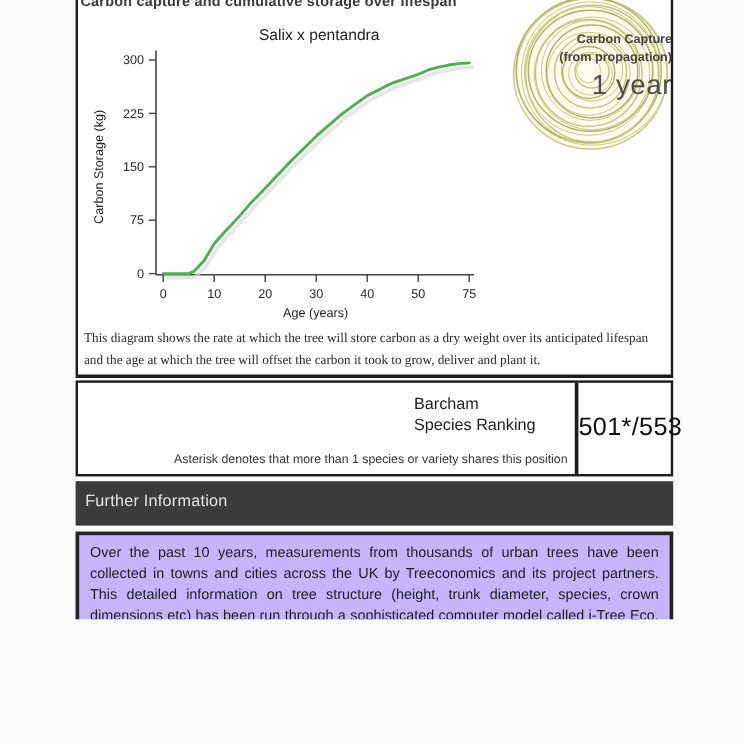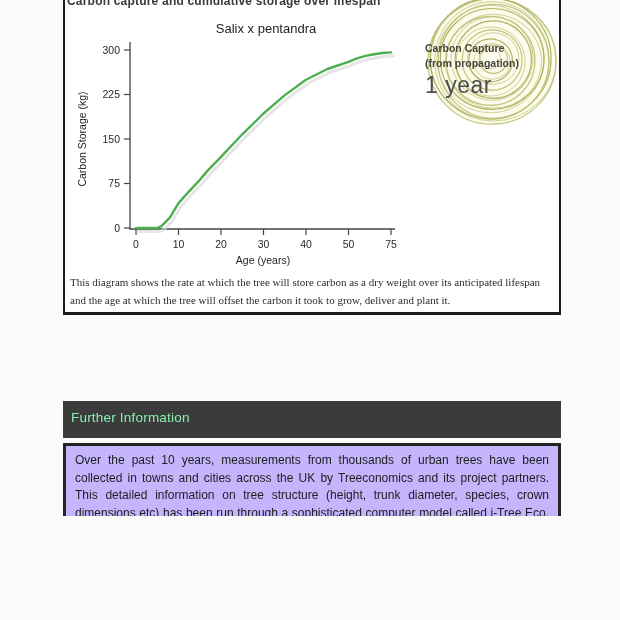--- a/index.html
+++ b/index.html
@@ -36,22 +36,22 @@
   }
 
   
   .badge {
     position: absolute;
     left: 425px; top: -10px;
     width: 135px; height: 148px;
   }
   .badge svg { position: absolute; left: 0; top: 0; }
   .badge-text {
-    position: absolute; left: 0; right: 0; top: 51px;
-    text-align: left;
+    position: absolute; left: 0; right: 0; top: 36px;
+    text-align: right;
   }
   .badge-line {
     font-size: 10.5px; font-weight: bold; line-height: 14.5px; color: #45453b;
   }
   .badge-value {
     margin-top: 2px;
     font-size: 23px; color: #4d4d4d; letter-spacing: 0.5px;
   }
 
   
@@ -80,21 +80,21 @@
     text-align: center;
     font-size: 21px; color: #101010; letter-spacing: 0.3px;
   }
 
   
   .info-header {
     position: absolute;
     left: 63px; top: 401px;
     width: 498px; height: 37px;
     background: #3b3b3b;
-    color: #86efac;
+    color: #e5e5e5;
     font-size: 13.5px;
     padding: 9px 0 0 8px;
     letter-spacing: 0.2px;
   }
   .info-box {
     position: absolute;
     left: 63px; top: 443px;
     width: 498px; height: 141px;
     background: #c4b5fd;
     border: 3px solid #242424;
@@ -167,19 +167,28 @@
         <ellipse cx="68.3" cy="69.3" rx="14.2" ry="14.1" fill="none" stroke="#c2c57e" stroke-width="1.2"></ellipse>
         <ellipse cx="65.5" cy="68.8" rx="10.0" ry="10.2" fill="none" stroke="#c2c57e" stroke-width="0.8"></ellipse>
       </svg>
     <div class="badge-text">
       <div class="badge-line">Carbon Capture</div>
       <div class="badge-line">(from propagation)</div>
       <div class="badge-value">1 year</div>
     </div>
   </div>
 
+  <div class="ranking-box">
+    <div class="ranking-label">
+      <div>Barcham</div>
+      <div>Species Ranking</div>
+    </div>
+    <div class="ranking-footnote">Asterisk denotes that more than 1 species or variety shares this position</div>
+    <div class="ranking-divider"></div>
+    <div class="ranking-value">501*/553</div>
+  </div>
 
   <div class="info-header">Further Information</div>
   <div class="info-box">
     <p>Over the past 10 years, measurements from thousands of urban trees have been collected in towns and cities across the UK by Treeconomics and its project partners. This detailed information on tree structure (height, trunk diameter, species, crown dimensions etc) has been run through a sophisticated computer model called i-Tree Eco. i-Tree Eco is a peer reviewed, open source and freely available software suite, used internationally to assess urban trees and calculate their benefits to society.</p>
   </div>
 
 </div>
 
 </body></html>

